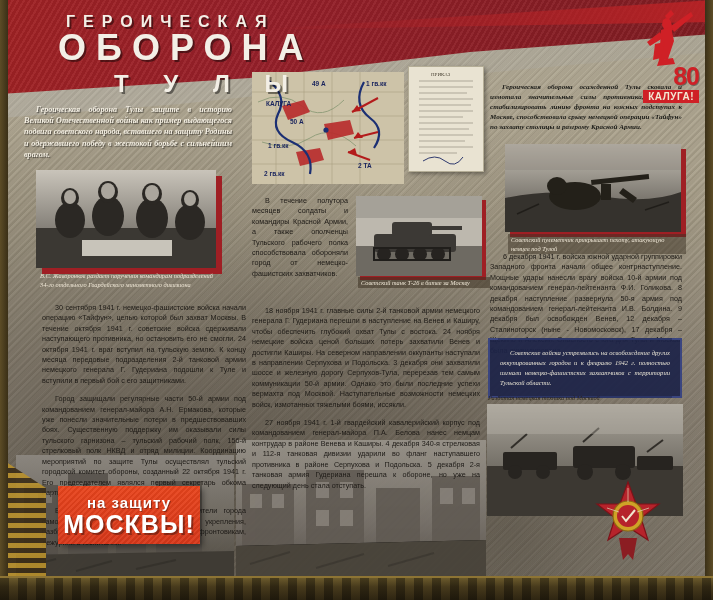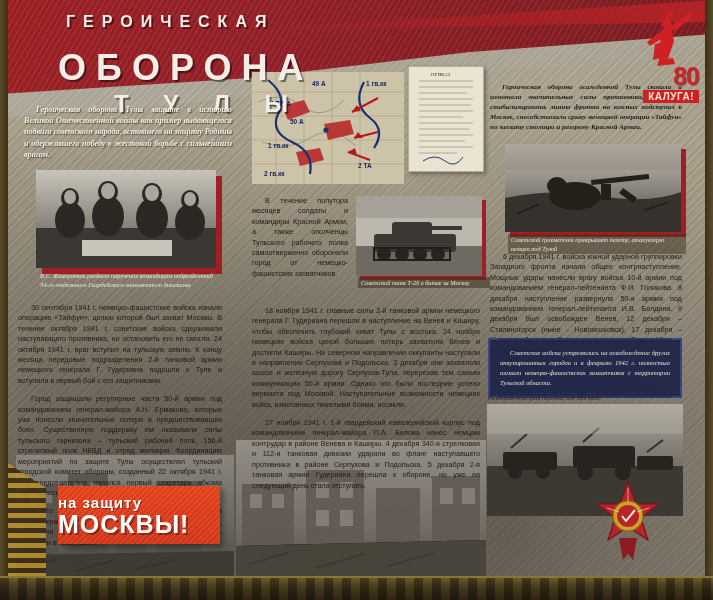--- a/index.html
+++ b/index.html
@@ -42,21 +42,21 @@
   }
 
   
   .title-wrap{position:absolute;left:24px;top:14px;z-index:10;width:430px;}
   .t-line{
     color:#f3efe6;font-weight:700;letter-spacing:7px;line-height:1;
     text-shadow:2px 2px 0 rgba(0,0,0,.45);
     font-family:"Liberation Sans",sans-serif;
   }
   .t1{font-size:16px;letter-spacing:8px;padding-left:42px;}
-  .t2{font-size:36px;letter-spacing:10px;margin-top:20px;padding-left:34px;}
+  .t2{font-size:36px;letter-spacing:10px;margin-top:0;padding-left:34px;}
   .t3{font-size:24px;letter-spacing:14px;margin-top:6px;padding-left:90px;}
 
   
   .logo80{position:absolute;right:14px;top:8px;width:74px;height:112px;z-index:12;text-align:right;}
   .logo80 .statue{position:relative;height:58px;}
   .logo80 .num{color:#cf2026;font-weight:700;font-size:25px;line-height:20px;letter-spacing:-1px;
     text-shadow:1px 1px 0 rgba(0,0,0,.35);}
   .logo80 .word{background:#cf2026;color:#f2e7d2;font-size:10px;font-weight:700;letter-spacing:.5px;
     display:inline-block;padding:1px 5px;margin-top:1px;}
 
@@ -123,26 +123,26 @@
     content:"";position:absolute;top:-2px;bottom:-2px;width:8px;
     border:2px solid #3a4580;
   }
   .quote-box:before{left:-2px;border-right:none;}
   .quote-box:after{right:-2px;border-left:none;}
   .quote-txt{font-family:"Liberation Serif",serif;font-style:italic;font-size:6.6px;
     line-height:10px;color:#e8e3d4;text-align:justify;text-indent:10px;}
 
   
   .moscow-banner{
-    position:absolute;left:58px;top:486px;width:162px;height:58px;z-index:14;
+    position:absolute;left:58px;top:486px;width:142px;height:58px;z-index:14;
     background:
       repeating-linear-gradient(135deg, rgba(255,255,255,.05) 0 2px, rgba(0,0,0,.05) 2px 4px),
       linear-gradient(180deg,#e8441c,#d8381a);
     box-shadow:3px 3px 6px rgba(0,0,0,.4);
-    display:flex;flex-direction:column;align-items:flex-start;justify-content:center;
+    display:flex;flex-direction:column;align-items:center;justify-content:center;
   }
   .mb1{color:#fff;font-size:15px;font-weight:700;letter-spacing:1px;
     text-shadow:1px 1px 0 rgba(0,0,0,.35);}
   .mb2{color:#fff;font-size:25px;font-weight:700;letter-spacing:1px;line-height:26px;
     text-shadow:2px 2px 0 rgba(0,0,0,.35);}
 
   
   .medal{position:absolute;right:46px;bottom:36px;width:78px;height:86px;z-index:14;}
 
   
@@ -290,21 +290,21 @@
         <ellipse cx="34" cy="27" rx="6" ry="7"></ellipse>
           <ellipse cx="72" cy="21" rx="7" ry="8"></ellipse>
         <ellipse cx="116" cy="23" rx="7" ry="8"></ellipse>
           <ellipse cx="154" cy="29" rx="6" ry="7"></ellipse>
       </g>
       <rect x="46" y="70" width="90" height="16" fill="#e2ddd2" opacity=".85"></rect>
     </svg>
   </div>
   <div class="cap cap-command">В.С. Жаворонков раздает поручения командирам подразделений 34-го отдельного Гвардейского минометного дивизиона</div>
 
-  <div class="body-txt" style="position:absolute;left:18px;top:303px;width:204px;z-index:11;">
+  <div class="body-txt" style="position:absolute;left:42px;top:303px;width:204px;z-index:11;">
     <p>30 сентября 1941 г. немецко-фашистские войска начали операцию «Тайфун», целью которой был захват Москвы. В течение октября 1941 г. советские войска сдерживали наступающего противника, но остановить его не смогли. 24 октября 1941 г. враг вступил на тульскую землю. К концу месяца передовые подразделения 2-й танковой армии немецкого генерала Г. Гудериана подошли к Туле и вступили в первый бой с его защитниками.</p>
     <p>Город защищали регулярные части 50-й армии под командованием генерал-майора А.Н. Ермакова, которые уже понесли значительные потери в предшествовавших боях. Существенную поддержку им оказывали силы тульского гарнизона – тульский рабочий полк, 156-й стрелковый полк НКВД и отряд милиции. Координацию мероприятий по защите Тулы осуществлял тульский городской комитет обороны, созданный 22 октября 1941 г. Его председателем являлся первый секретарь обкома партии Василий Гаврилович Жаворонков.</p>
     <p>В это напряженное время мирные жители города самоотверженно трудились – строили укрепления, разбирали завалы, шили теплую одежду фронтовикам, дежурили в госпиталях.</p>
   </div>
 
   <div class="moscow-banner">
     <div class="mb1">на защиту</div>
     <div class="mb2">МОСКВЫ!</div>
   </div>
 
@@ -357,21 +357,21 @@
       <g stroke="#7a7464" stroke-width=".7" opacity=".75">
         <path d="M10 14 H64 M10 20 H64 M10 26 H58 M10 32 H64 M10 38 H62 M10 44 H64 M10 50 H54
                  M10 56 H64 M10 62 H60 M10 68 H64 M10 74 H56 M10 80 H64 M10 86 H48"></path>
       </g>
       <text x="22" y="9" font-family="Liberation Serif,serif" font-size="5" fill="#4a4334">ПРИКАЗ</text>
       <path d="M14 94 q12 -8 22 0 t18 -4" stroke="#2f3a6e" stroke-width="1" fill="none"></path>
     </svg>
   </div>
 
   <div class="body-txt" style="position:absolute;left:252px;top:196px;width:96px;z-index:11;">
-    <p>В течение полутора месяцев солдаты и командиры Красной Армии, а также ополченцы Тульского рабочего полка самоотверженно обороняли город от немецко-фашистских захватчиков.</p>
+    <p>В течение полутора месяцев солдаты и командиры Красной Армии, а также ополченцы Тульского рабочего полка способствовала обороняли город от немецко-фашистских захватчиков.</p>
   </div>
 
   <div class="photo" id="photo-tank">
     <svg class="photosvg" width="126" height="80" viewBox="0 0 126 80" aria-hidden="true">
       <rect width="126" height="80" fill="#bdb8ae"></rect>
       <rect y="50" width="126" height="30" fill="#6e6a62"></rect>
       <g fill="#3c3935">
         <rect x="18" y="38" width="82" height="18" rx="3"></rect>
         <rect x="36" y="26" width="40" height="14" rx="3"></rect>
         <rect x="70" y="30" width="36" height="4"></rect>

